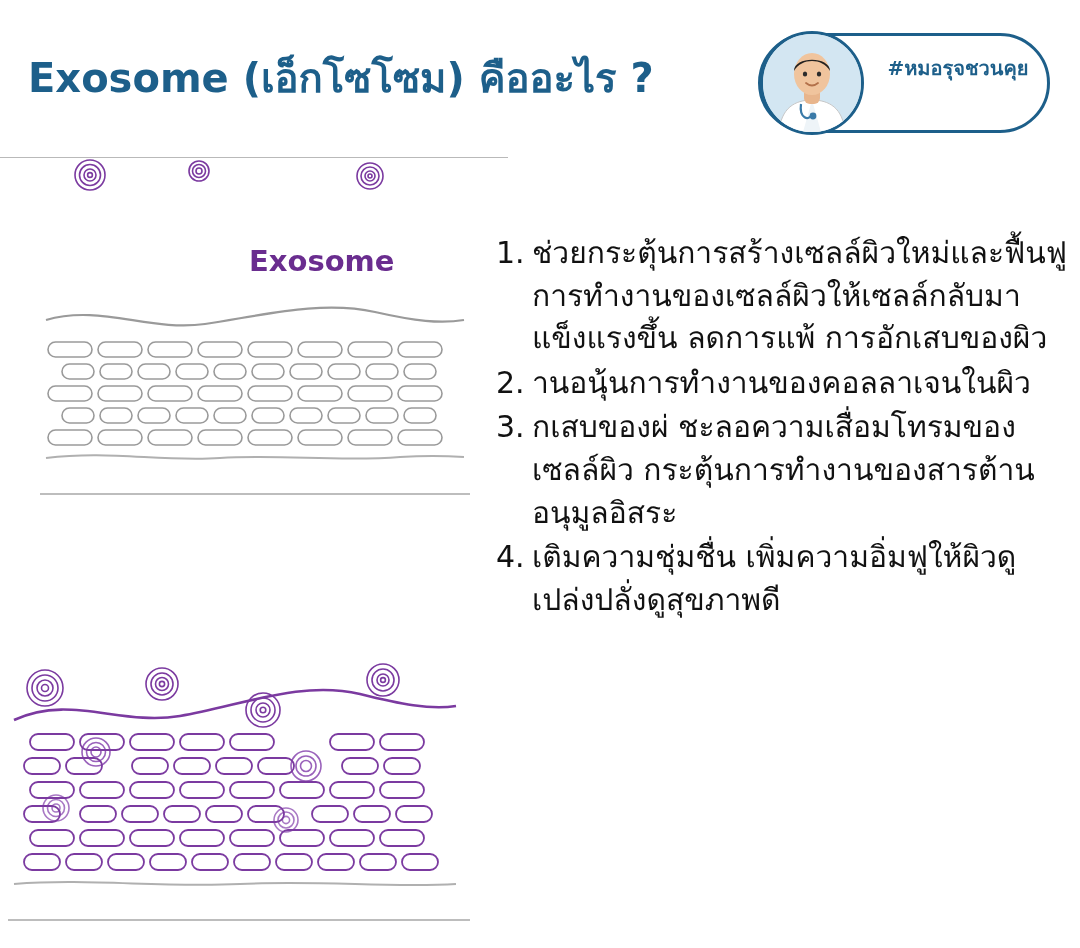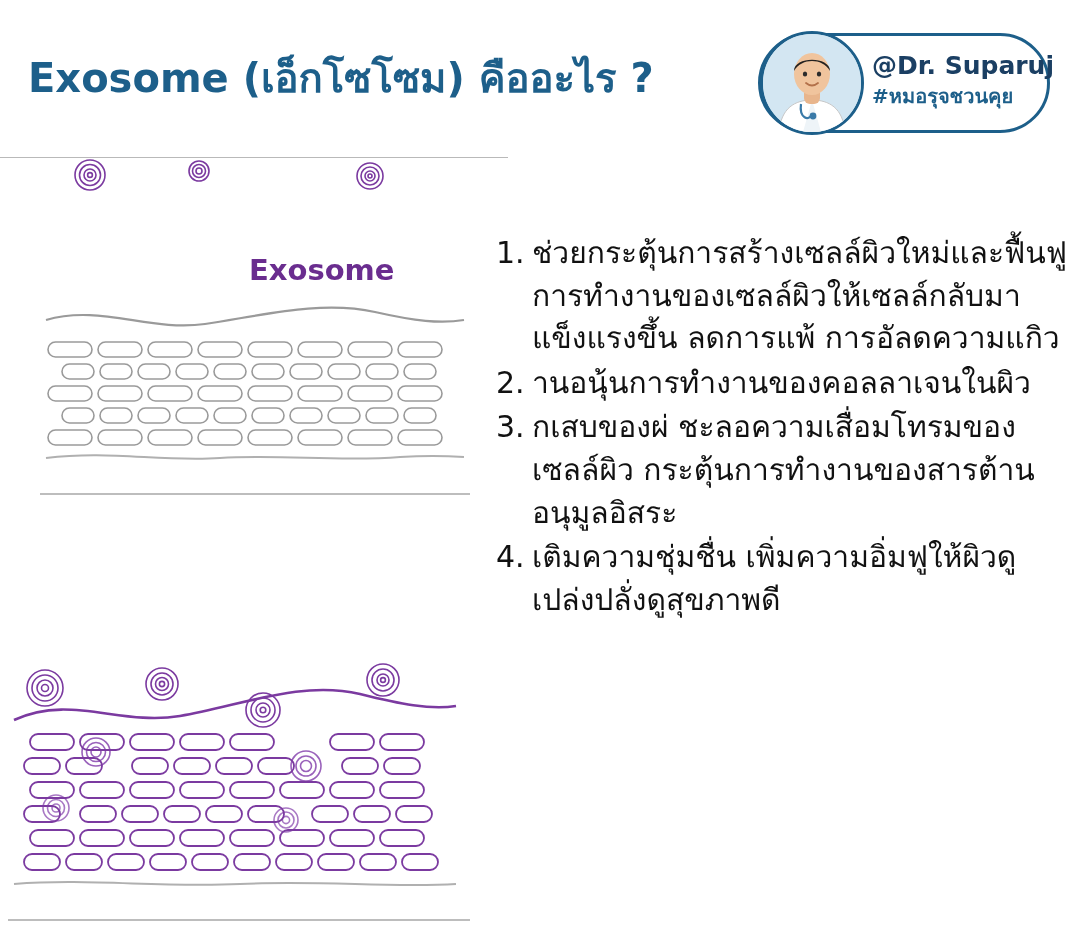--- a/index.html
+++ b/index.html
@@ -14,20 +14,21 @@
     overflow: hidden;
     position: relative;
   }
 
   
   .header {
     position: absolute;
     top: 0; left: 0;
     width: 932px;
     height: 158px;
+    text-align: center;
   }
   .title {
     position: absolute;
     left: 28px;
     top: 46px;
     font-size: 40px;
     font-weight: bold;
     color: #1d5f8a;
     letter-spacing: 0px;
     white-space: nowrap;
@@ -91,21 +92,21 @@
   .diagram-col {
     position: absolute;
     left: 0;
     top: 158px;
     width: 492px;
     height: 790px;
   }
   .diagram-label {
     position: absolute;
     left: 249px;
-    top: 95px;
+    top: 86px;
     font-size: 29px;
     font-weight: bold;
     color: #6a2d8f;
     white-space: nowrap;
   }
   .panel-top {
     position: absolute;
     left: 0;
     top: 140px;
     width: 492px;
@@ -189,21 +190,20 @@
       <ellipse cx="56" cy="40" rx="2.2" ry="2.6" fill="#2b2b2b"></ellipse>
 
       <path d="M43 49 Q49 54 55 49" fill="none" stroke="#b3714a" stroke-width="1.8" stroke-linecap="round"></path>
 
       <path d="M38 70 C36 84 46 88 49 80" fill="none" stroke="#3a7aa8" stroke-width="2.2"></path>
       <circle cx="50" cy="82" r="3.4" fill="#3a7aa8"></circle>
     </svg>
   </div>
 
   <div class="brand-text">
-    <div class="brand-name">@Dr. Suparuj</div>
     <div class="brand-tag">#หมอรุจชวนคุย</div>
   </div>
 </div>
 
 <div class="diagram-col">
   <div class="diagram-label">Exosome</div>
 
   <div class="panel-top">
     <svg width="492" height="230" viewBox="0 0 492 230">
 
@@ -366,21 +366,21 @@
 
       <line x1="8" y1="262" x2="470" y2="262" stroke="#bdbdbd" stroke-width="2"></line>
     </svg>
   </div>
 </div>
 
 <div class="list-col">
 
   <div class="list-item">
     <div class="list-num">1.</div>
-    <div class="list-text">ช่วยกระตุ้นการสร้างเซลล์ผิวใหม่และฟื้นฟูการทำงานของเซลล์ผิวให้เซลล์กลับมาแข็งแรงขึ้น ลดการแพ้ การอัลดความแกิว</div>
+    <div class="list-text">ช่วยกระตุ้นการสร้างเซลล์ผิวใหม่และฟื้นฟูการทำงานของเซลล์ผิวให้เซลล์กลับมาแข็งแรงขึ้น ลดการแพ้ การอักเสบของผิว</div>
   </div>
 
   <div class="list-item">
     <div class="list-num">2.</div>
     <div class="list-text">านอนุ้นการทำงานของคอลลาเจนในผิว</div>
   </div>
 
   <div class="list-item">
     <div class="list-num">3.</div>
     <div class="list-text">กเสบของผ่ ชะลอความเสื่อมโทรมของเซลล์ผิว กระตุ้นการทำงานของสารต้านอนุมูลอิสระ</div>

